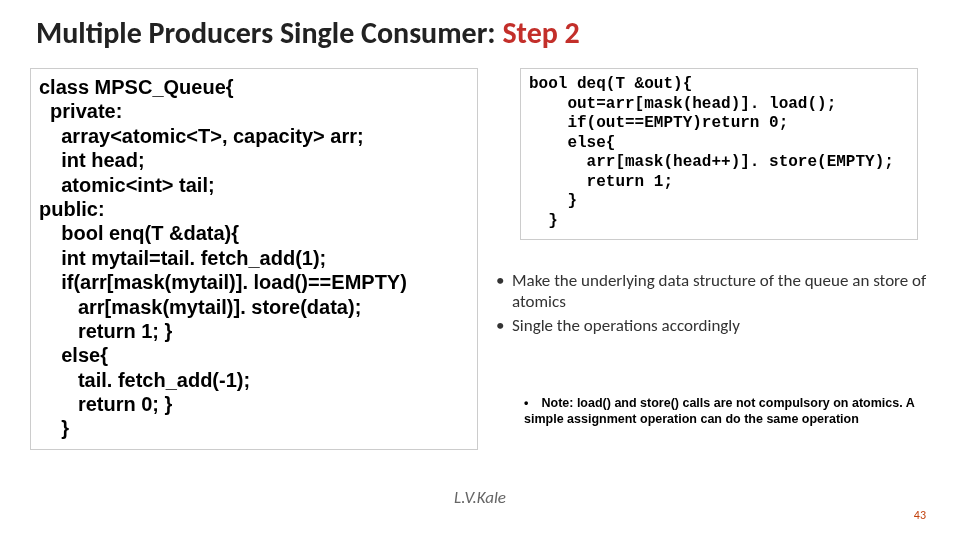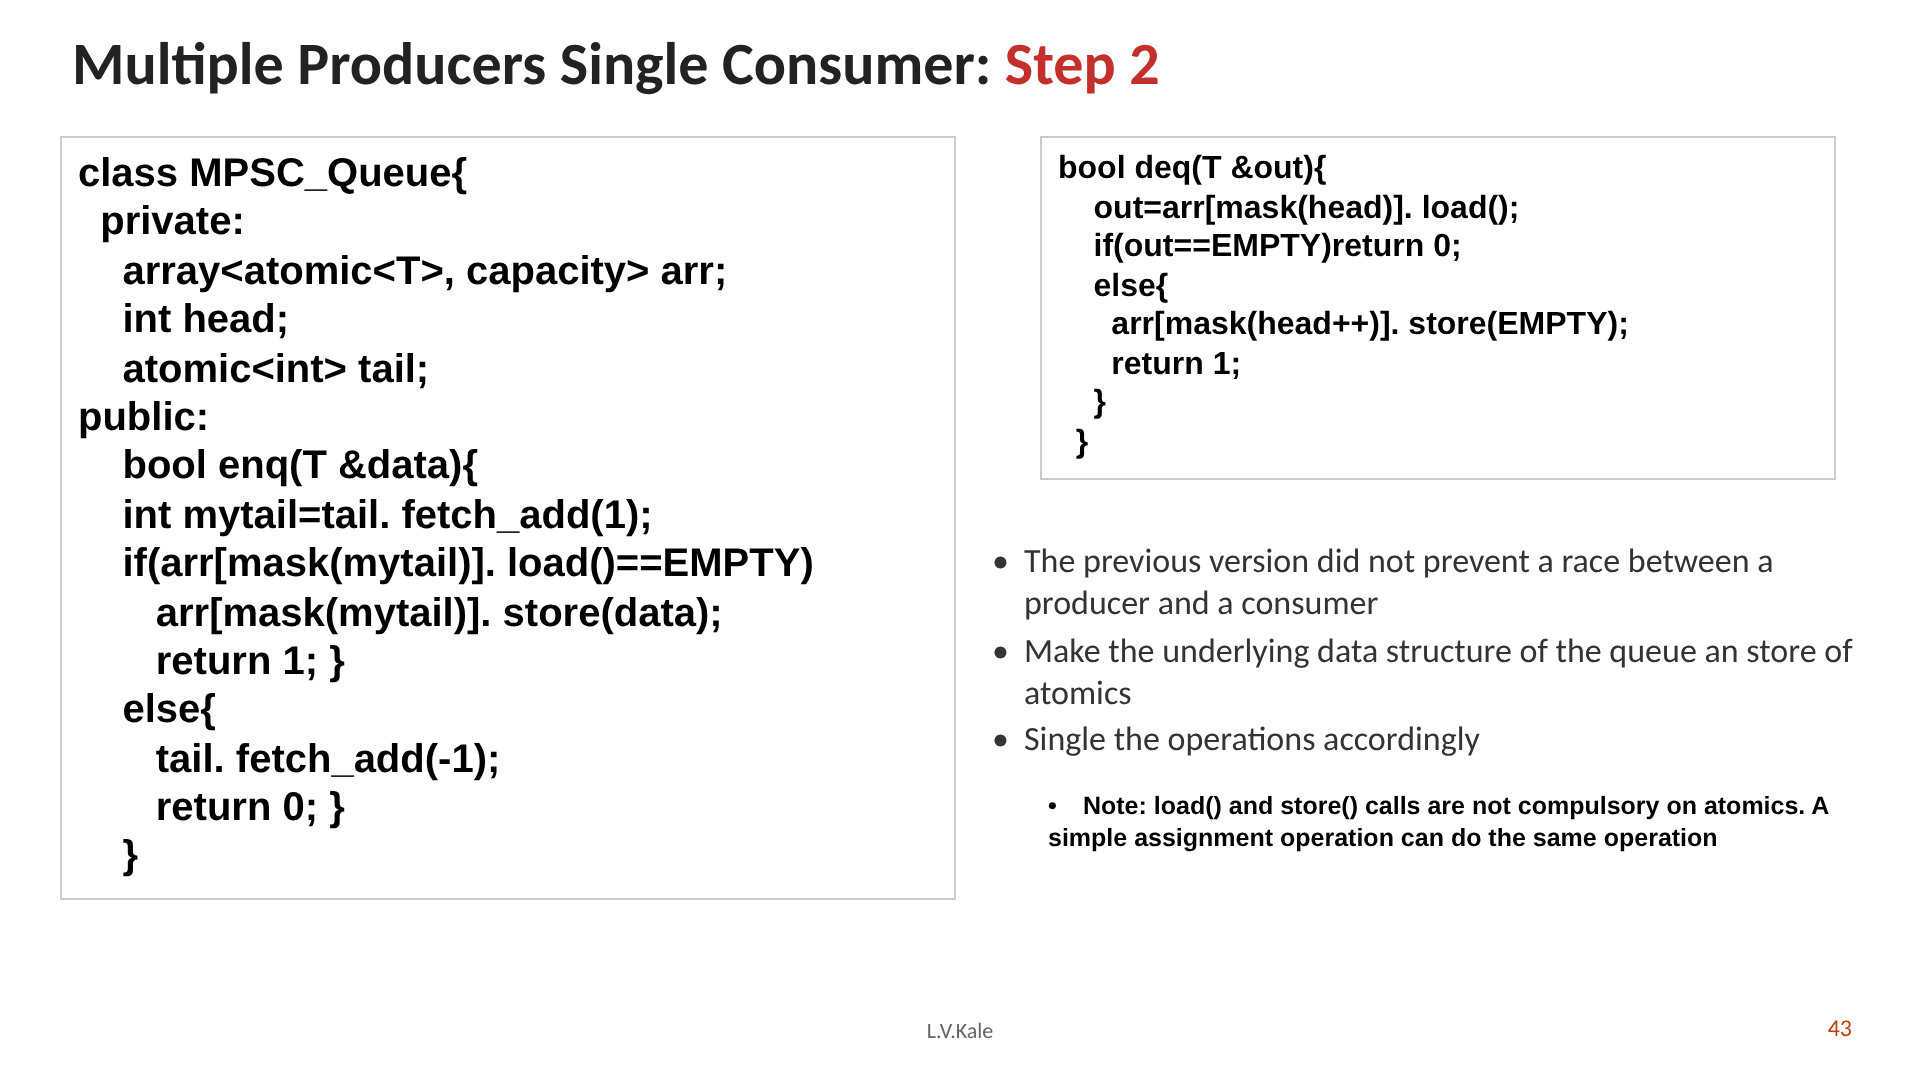--- a/index.html
+++ b/index.html
@@ -37,21 +37,21 @@
     white-space: pre;
     color: #000;
   }
   .codebox-right {
     position: absolute;
     top: 68px;
     left: 520px;
     width: 380px;
     border: 1px solid #ccc;
     padding: 6px 8px 8px 8px;
-    font-family: Liberation Sans, sans-serif;
+    font-family: Liberation Mono, monospace;
     font-size: 16px;
     font-weight: 700;
     line-height: 1.22;
     white-space: pre;
     color: #000;
   }
   .bullets {
     position: absolute;
     top: 270px;
     left: 490px;
@@ -87,25 +87,26 @@
     color: #000;
     line-height: 1.25;
     font-family: Arial, Helvetica, sans-serif;
   }
   .subnote-bullet {
     display: inline-block;
     width: 14px;
   }
   .footer-author {
     position: absolute;
-    bottom: 18px;
+    bottom: 32px;
     left: 50%;
     transform: translateX(-50%);
-    font-size: 11px;
+    font-size: 17px;
     color: #666;
+    font-style: italic;
   }
   .footer-page {
     position: absolute;
     bottom: 18px;
     right: 34px;
     font-size: 12px;
     color: #c2410c;
   }
 </style>
 </head>
@@ -135,21 +136,20 @@
     out=arr[mask(head)]. load();
     if(out==EMPTY)return 0;
     else{
       arr[mask(head++)]. store(EMPTY);
       return 1;
     }
   }</div>
 
 <div class="bullets">
   <ul>
-    <li>The previous version did not prevent a race between a producer and a consumer</li>
     <li>Make the underlying data structure of the queue an store of atomics</li>
     <li>Single the operations accordingly</li>
   </ul>
 </div>
 
 <div class="subnote">
   <span class="subnote-bullet">•</span>
   <span>Note: load() and store() calls are not compulsory on atomics. A simple assignment operation can do the same operation</span>
 </div>
 

